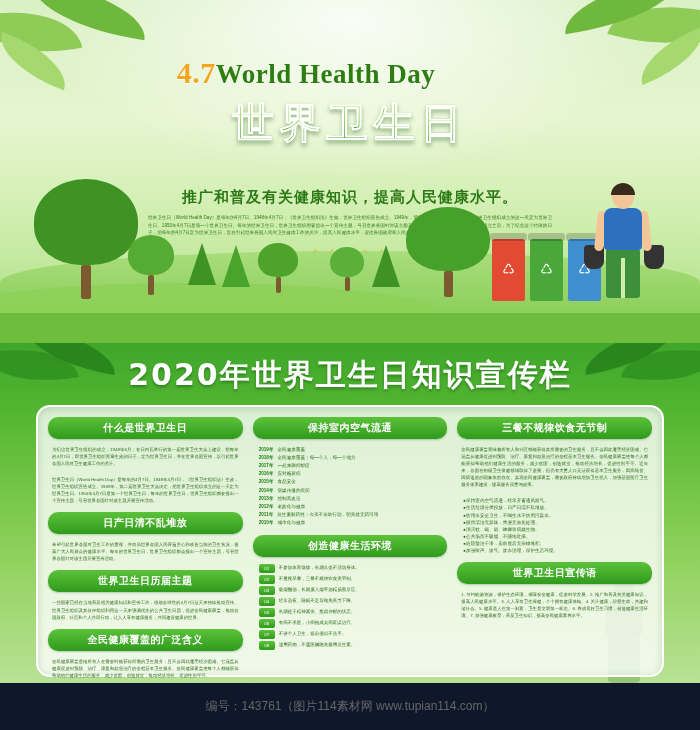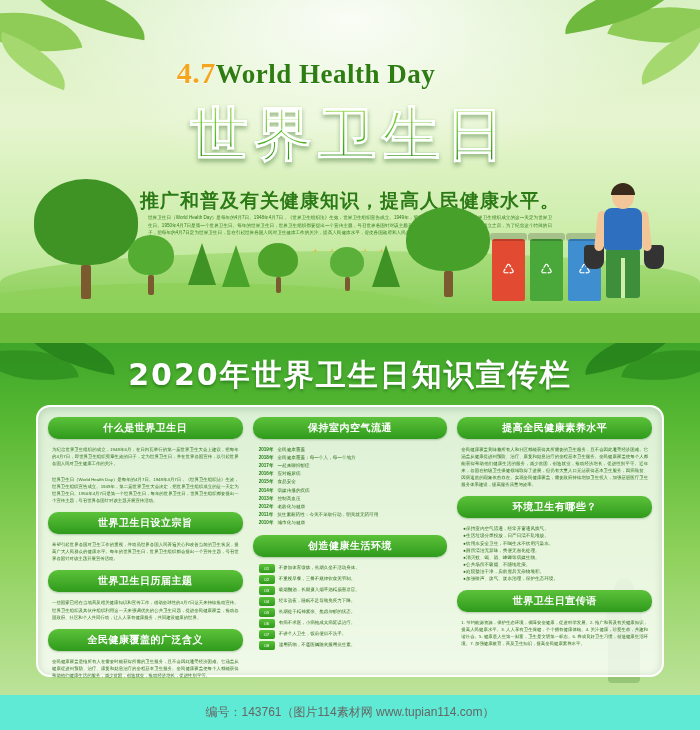--- a/index.html
+++ b/index.html
@@ -42,31 +42,31 @@
     font-size:27px; font-weight:bold; letter-spacing:.5px;
     color:#2e7d12;
     text-shadow:0 1px 0 #ffffff;
   }
   .headline-en .num { color:#f5a61f; font-size:30px; }
 
   .headline-cn {
     position:absolute; left:0; top:96px; width:700px;
     text-align:center;
     font-family:"DejaVu Sans", sans-serif;
-    font-size:58px; font-weight:bold; letter-spacing:6px;
+    font-size:41px; font-weight:bold; letter-spacing:6px;
     background:linear-gradient(180deg,#bce86b 0%, #5fc12a 45%, #187a0c 100%);
     -webkit-background-clip:text; background-clip:text;
     color:transparent;
     -webkit-text-stroke:1px #ffffff;
     filter:drop-shadow(0 3px 2px rgba(20,80,10,.35));
   }
 
   .subtitle{
     position:absolute; left:0; top:188px; width:700px; text-align:center;
-    font-size:19px; font-weight:bold; color:#2c7a16; letter-spacing:1px;
+    font-size:15px; font-weight:bold; color:#2c7a16; letter-spacing:1px;
   }
   .intro{
     position:absolute; left:148px; top:214px; width:404px;
     font-size:4.6px; line-height:1.65; color:#2f7a18; text-align:justify;
   }
   .stars{
     position:absolute; left:0; top:247px; width:700px; text-align:center;
     font-size:9px; color:#f6b324; letter-spacing:3px;
   }
 
@@ -184,22 +184,22 @@
   .ghost{
     position:absolute; right:46px; bottom:6px; width:60px; height:110px;
     opacity:.22;
   }
   .ghost .g-head{ position:absolute; left:20px; top:0; width:20px;height:20px;border-radius:50%;background:#1d6b12;}
   .ghost .g-body{ position:absolute; left:12px; top:20px; width:36px;height:40px;border-radius:8px;background:#1d6b12;}
   .ghost .g-legs{ position:absolute; left:14px; top:58px; width:32px;height:46px;background:#1d6b12;border-radius:4px;}
 
   
   .footer{
-    position:absolute; left:0; bottom:0; width:700px; height:35px;
-    background:#5eead4;
+    position:absolute; left:0; bottom:0; width:700px; height:47px;
+    background:#0f172a;
     display:flex; align-items:center; justify-content:center;
     font-size:12px; color:#666666;
   }
 </style>
 </head>
 <body>
 
 <div class="page">
 
   <div class="poster">
@@ -292,21 +292,21 @@
     </div>
 
     <div class="panel">
 
       <div class="col">
         <div class="sec-head">什么是世界卫生日</div>
         <div class="body-text">为纪念世界卫生组织的成立，1948年6月，在日内瓦举行的第一届世界卫生大会上建议，把每年的4月7日，即世界卫生组织宪章生效的日子，定为世界卫生日，并在世界各国宣传，以引起世界各国人民对卫生健康工作的关注。</div>
 
         <div class="body-text">世界卫生日（World Health Day）是每年的4月7日。1948年4月7日，《世界卫生组织法》生效，世界卫生组织宣告成立。1949年，第二届世界卫生大会决定，把世界卫生组织成立的这一天定为世界卫生日。1950年4月7日是第一个世界卫生日，每年的世界卫生日，世界卫生组织都要提出一个宣传主题，号召世界各国针对该主题开展宣传活动。</div>
 
-        <div class="sec-head">世界卫生日设立宗旨</div>
+        <div class="sec-head">日产日清不乱堆放</div>
         <div class="body-text">希望引起世界各国对卫生工作的重视，并动员世界各国人民普遍关心和改善当前的卫生状况，提高广大人民群众的健康水平。每年的世界卫生日，世界卫生组织都会提出一个宣传主题，号召世界各国针对该主题开展宣传活动。</div>
 
         <div class="sec-head">世界卫生日历届主题</div>
         <div class="body-text">一些国家已经在当地普及相关健康知识和宣传工作，借助全球性的4月7日这天来持续推动宣传。世界卫生组织及其伙伴组织利用这一天来强调优先的公共卫生问题，促进全民健康覆盖，推动各国政府、社区和个人共同行动，让人人享有健康服务，共同建设健康的世界。</div>
 
         <div class="sec-head">全民健康覆盖的广泛含义</div>
         <div class="body-text">全民健康覆盖是指所有人在需要时能获得所需的卫生服务，且不会因此遭受经济困难。它涵盖从健康促进到预防、治疗、康复和姑息治疗的全程基本卫生服务。全民健康覆盖使每个人都能获得帮助他们健康生活的服务，减少贫困，创造就业，推动经济增长，促进性别平等。</div>
       </div>
 
       <div class="col">
@@ -385,24 +385,23 @@
             <span class="num-txt">不讲个人卫生，饭前便后不洗手。</span>
           </div>
           <div class="num-row">
             <span class="num-tag">08</span>
             <span class="num-txt">滥用药物，不遵医嘱随意服用抗生素。</span>
           </div>
         </div>
       </div>
 
       <div class="col">
-        <div class="sec-head">提高全民健康素养水平</div>
+        <div class="sec-head">三餐不规律饮食无节制</div>
         <div class="body-text">全民健康覆盖意味着所有人和社区都能获得其所需要的卫生服务，且不会因此遭受经济困难。它涵盖从健康促进到预防、治疗、康复和姑息治疗的全程基本卫生服务。全民健康覆盖使每个人都能获得帮助他们健康生活的服务，减少贫困，创造就业，推动经济增长，促进性别平等。近年来，各国在初级卫生保健领域取得了进展，但仍有大量人口无法获得基本卫生服务，因病致贫、因病返贫的现象依然存在。实现全民健康覆盖，需要政府持续增加卫生投入，加强基层医疗卫生服务体系建设，提高服务质量与效率。</div>
 
-        <div class="sec-head">环境卫生有哪些？</div>
         <div class="list">
           <div>●保持室内空气流通，经常开窗通风换气。</div>
           <div>●生活垃圾分类投放，日产日清不乱堆放。</div>
           <div>●饮用水安全卫生，不喝生水不饮用污染水。</div>
           <div>●厕所清洁无异味，粪便无害化处理。</div>
           <div>●消灭蚊、蝇、鼠、蟑螂等病媒生物。</div>
           <div>●公共场所不吸烟、不随地吐痰。</div>
           <div>●庭院整洁干净，房前屋后无杂物堆积。</div>
           <div>●加强噪声、废气、废水治理，保护生态环境。</div>
         </div>

